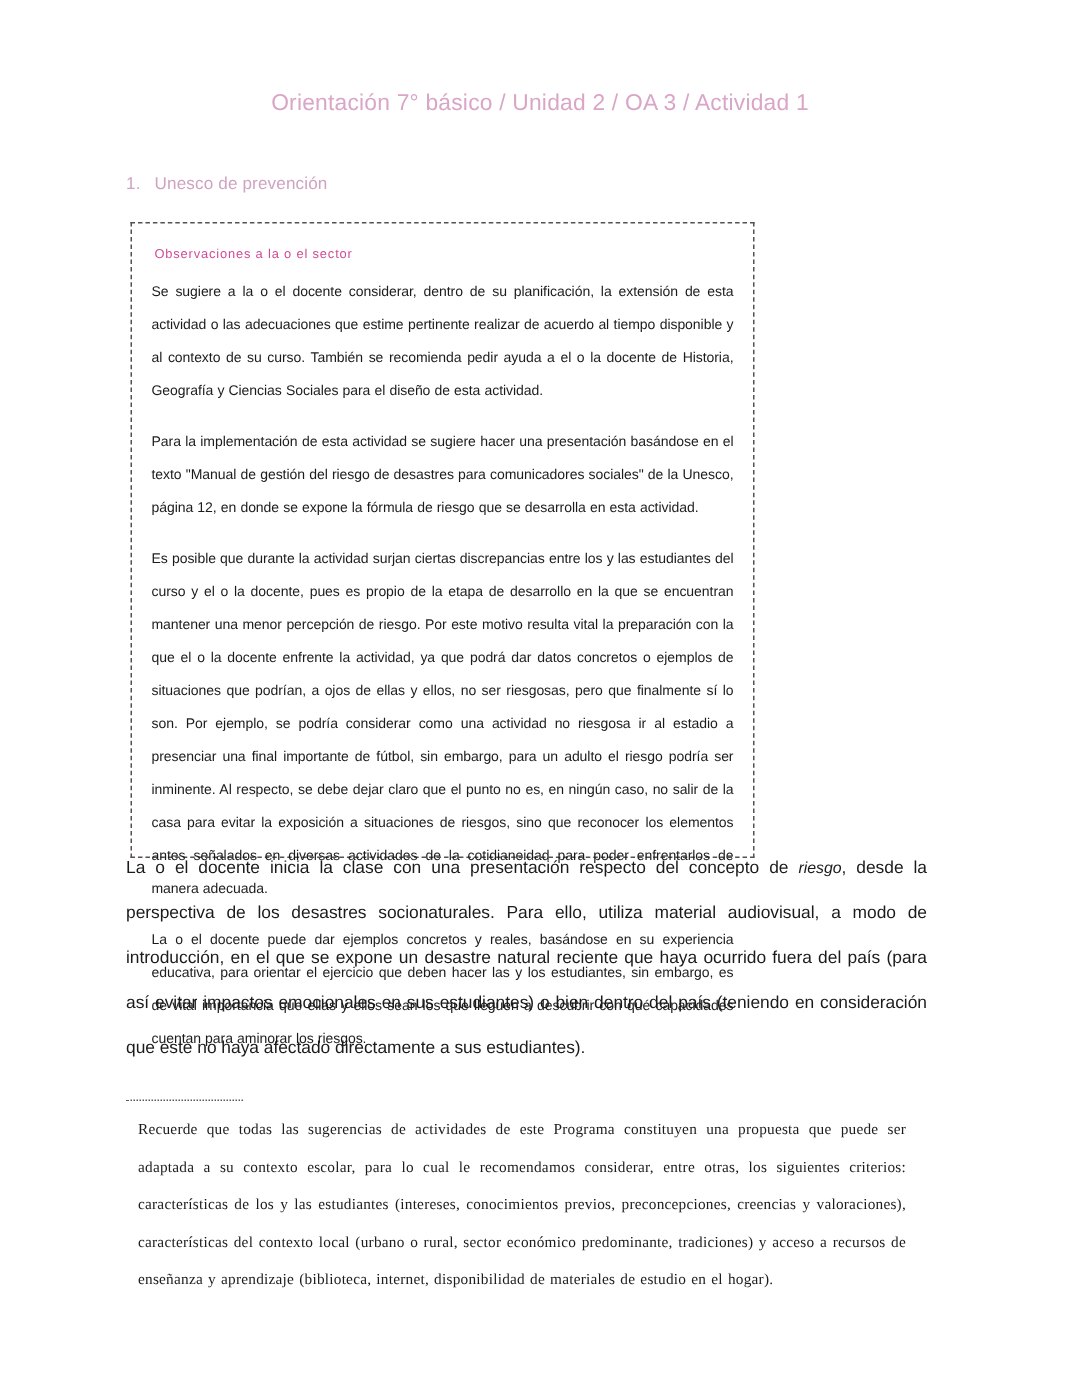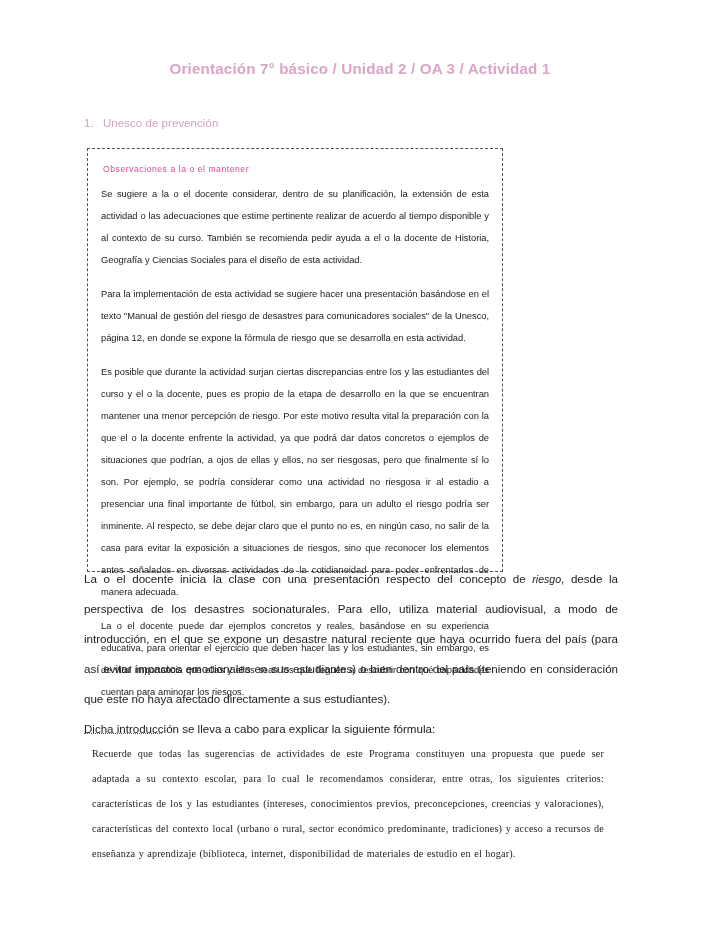--- a/index.html
+++ b/index.html
@@ -25,21 +25,21 @@
   
   .doc-title {
     position: absolute;
     left: 0;
     top: 60px;
     width: 720px;
     text-align: center;
     font-size: 15.2px;
     letter-spacing: 0.15px;
     color: #d9a6c8;
-    font-weight: 700;
+    font-weight: 400;
     white-space: nowrap;
   }
 
   
   .section-heading {
     position: absolute;
     left: 84px;
     top: 117px;
     font-size: 11.4px;
     color: #cfa3c2;
@@ -132,30 +132,29 @@
 
 <div class="page">
 
   <div class="doc-title">Orientación 7° básico / Unidad 2 / OA 3 / Actividad 1</div>
 
   <div class="section-heading">
     <span class="num">1.</span><span>Unesco de prevención</span>
   </div>
 
   <div class="obs-box">
-    <div class="obs-title">Observaciones a la o el mantener</div>
+    <div class="obs-title">Observaciones a la o el sector</div>
     <p class="obs-p">Se sugiere a la o el docente considerar, dentro de su planificación, la extensión de esta actividad o las adecuaciones que estime pertinente realizar de acuerdo al tiempo disponible y al contexto de su curso. También se recomienda pedir ayuda a el o la docente de Historia, Geografía y Ciencias Sociales para el diseño de esta actividad.</p>
     <p class="obs-p">Para la implementación de esta actividad se sugiere hacer una presentación basándose en el texto "Manual de gestión del riesgo de desastres para comunicadores sociales" de la Unesco, página 12, en donde se expone la fórmula de riesgo que se desarrolla en esta actividad.</p>
     <p class="obs-p">Es posible que durante la actividad surjan ciertas discrepancias entre los y las estudiantes del curso y el o la docente, pues es propio de la etapa de desarrollo en la que se encuentran mantener una menor percepción de riesgo. Por este motivo resulta vital la preparación con la que el o la docente enfrente la actividad, ya que podrá dar datos concretos o ejemplos de situaciones que podrían, a ojos de ellas y ellos, no ser riesgosas, pero que finalmente sí lo son. Por ejemplo, se podría considerar como una actividad no riesgosa ir al estadio a presenciar una final importante de fútbol, sin embargo, para un adulto el riesgo podría ser inminente. Al respecto, se debe dejar claro que el punto no es, en ningún caso, no salir de la casa para evitar la exposición a situaciones de riesgos, sino que reconocer los elementos antes señalados en diversas actividades de la cotidianeidad para poder enfrentarlos de manera adecuada.</p>
     <p class="obs-p">La o el docente puede dar ejemplos concretos y reales, basándose en su experiencia educativa, para orientar el ejercicio que deben hacer las y los estudiantes, sin embargo, es de vital importancia que ellas y ellos sean los que lleguen a descubrir con qué capacidades cuentan para aminorar los riesgos.</p>
   </div>
 
   <div class="body-p">
     <span>La o el docente inicia la clase con una presentación respecto del concepto de </span><span class="ital">riesgo</span><span>, desde la perspectiva de los desastres socionaturales. Para ello, utiliza material audiovisual, a modo de introducción, en el que se expone un desastre natural reciente que haya ocurrido fuera del país (para así evitar impactos emocionales en sus estudiantes) o bien dentro del país (teniendo en consideración que este no haya afectado directamente a sus estudiantes).</span>
-    <span class="lastline">Dicha introducción se lleva a cabo para explicar la siguiente fórmula:</span>
   </div>
 
   <div class="footnote-rule"></div>
 
   <div class="footnote">
     <span>Recuerde que todas las sugerencias de actividades de este Programa constituyen una propuesta que puede ser adaptada a su contexto escolar, para lo cual le recomendamos considerar, entre otras, los siguientes criterios: características de los y las estudiantes (intereses, conocimientos previos, preconcepciones, creencias y valoraciones), características del contexto local (urbano o rural, sector económico predominante, tradiciones) y acceso a recursos de enseñanza y aprendizaje (biblioteca, internet, disponibilidad de materiales de estudio en el hogar).</span>
   </div>
 
 </div>
 

